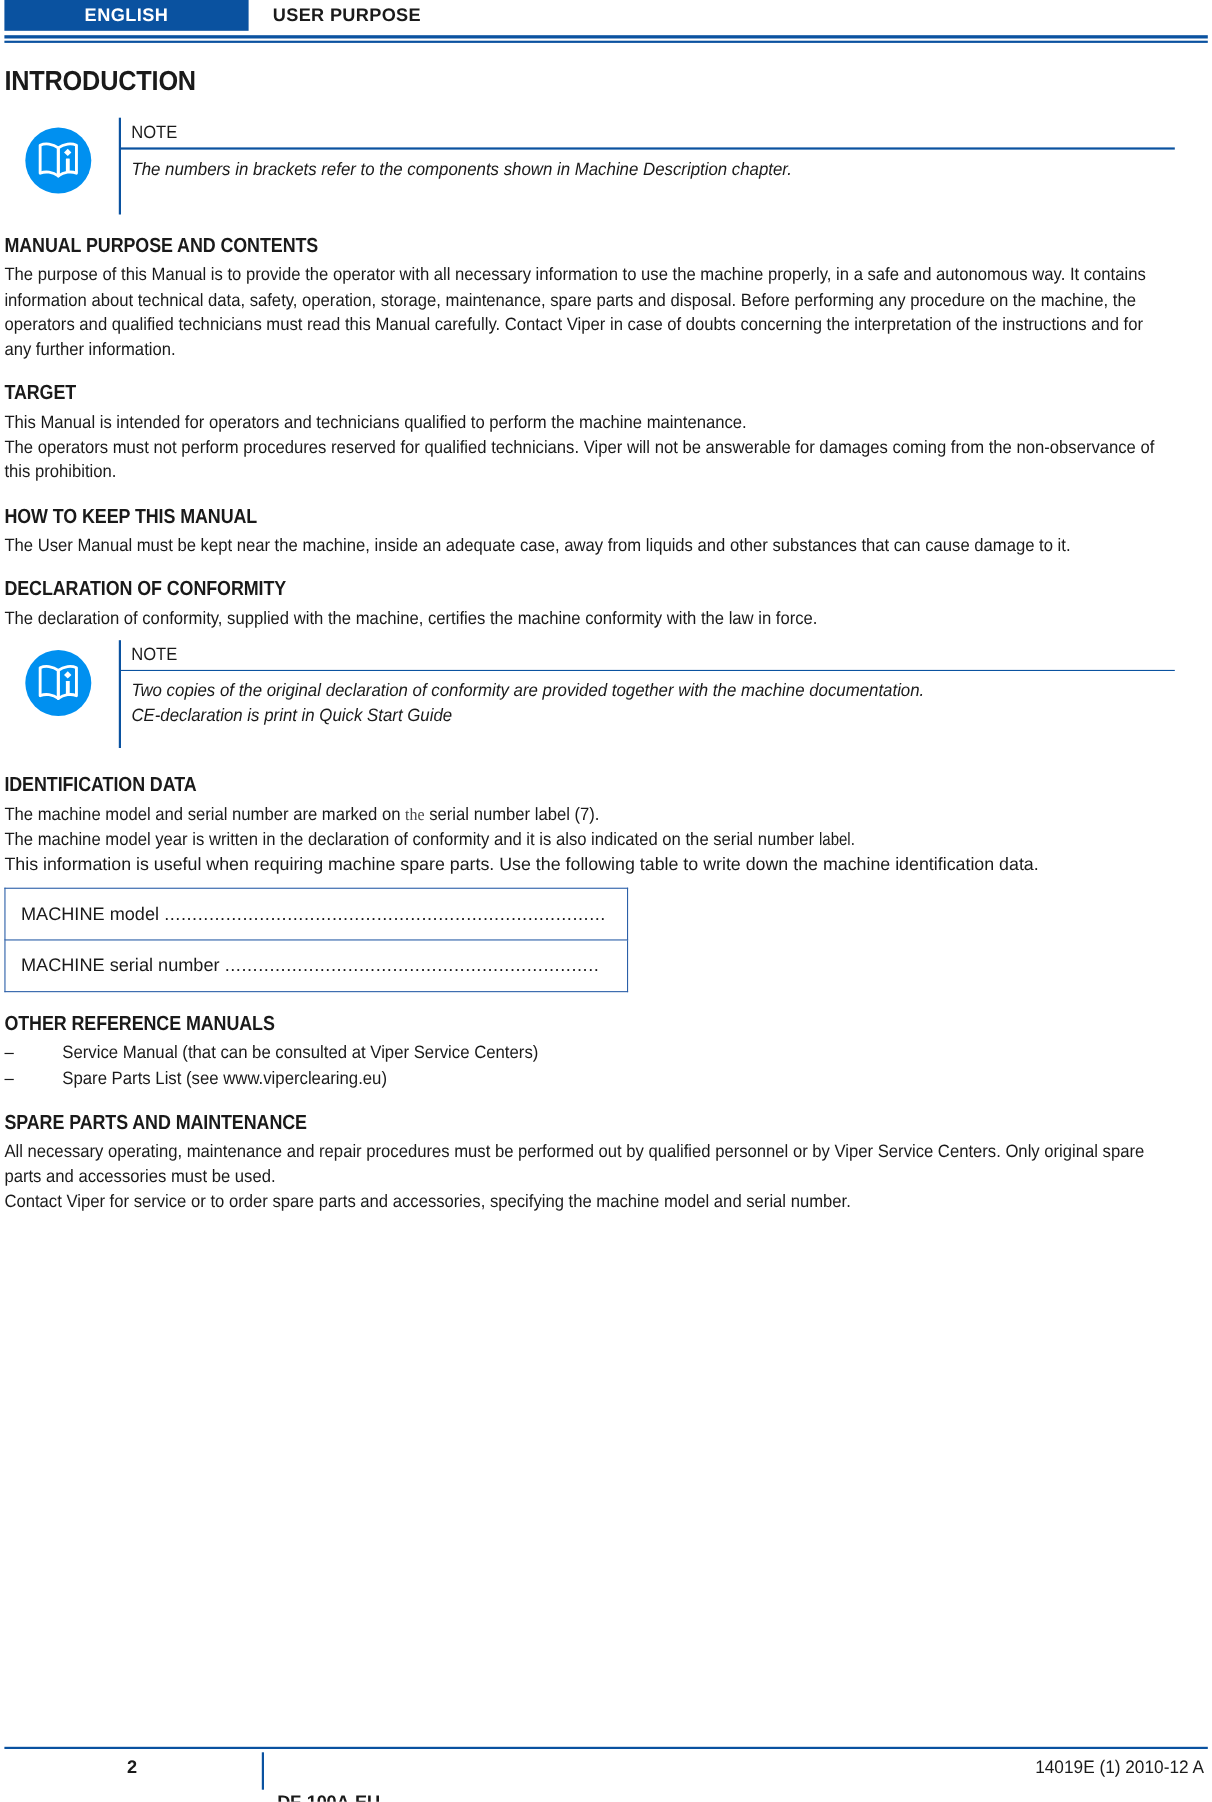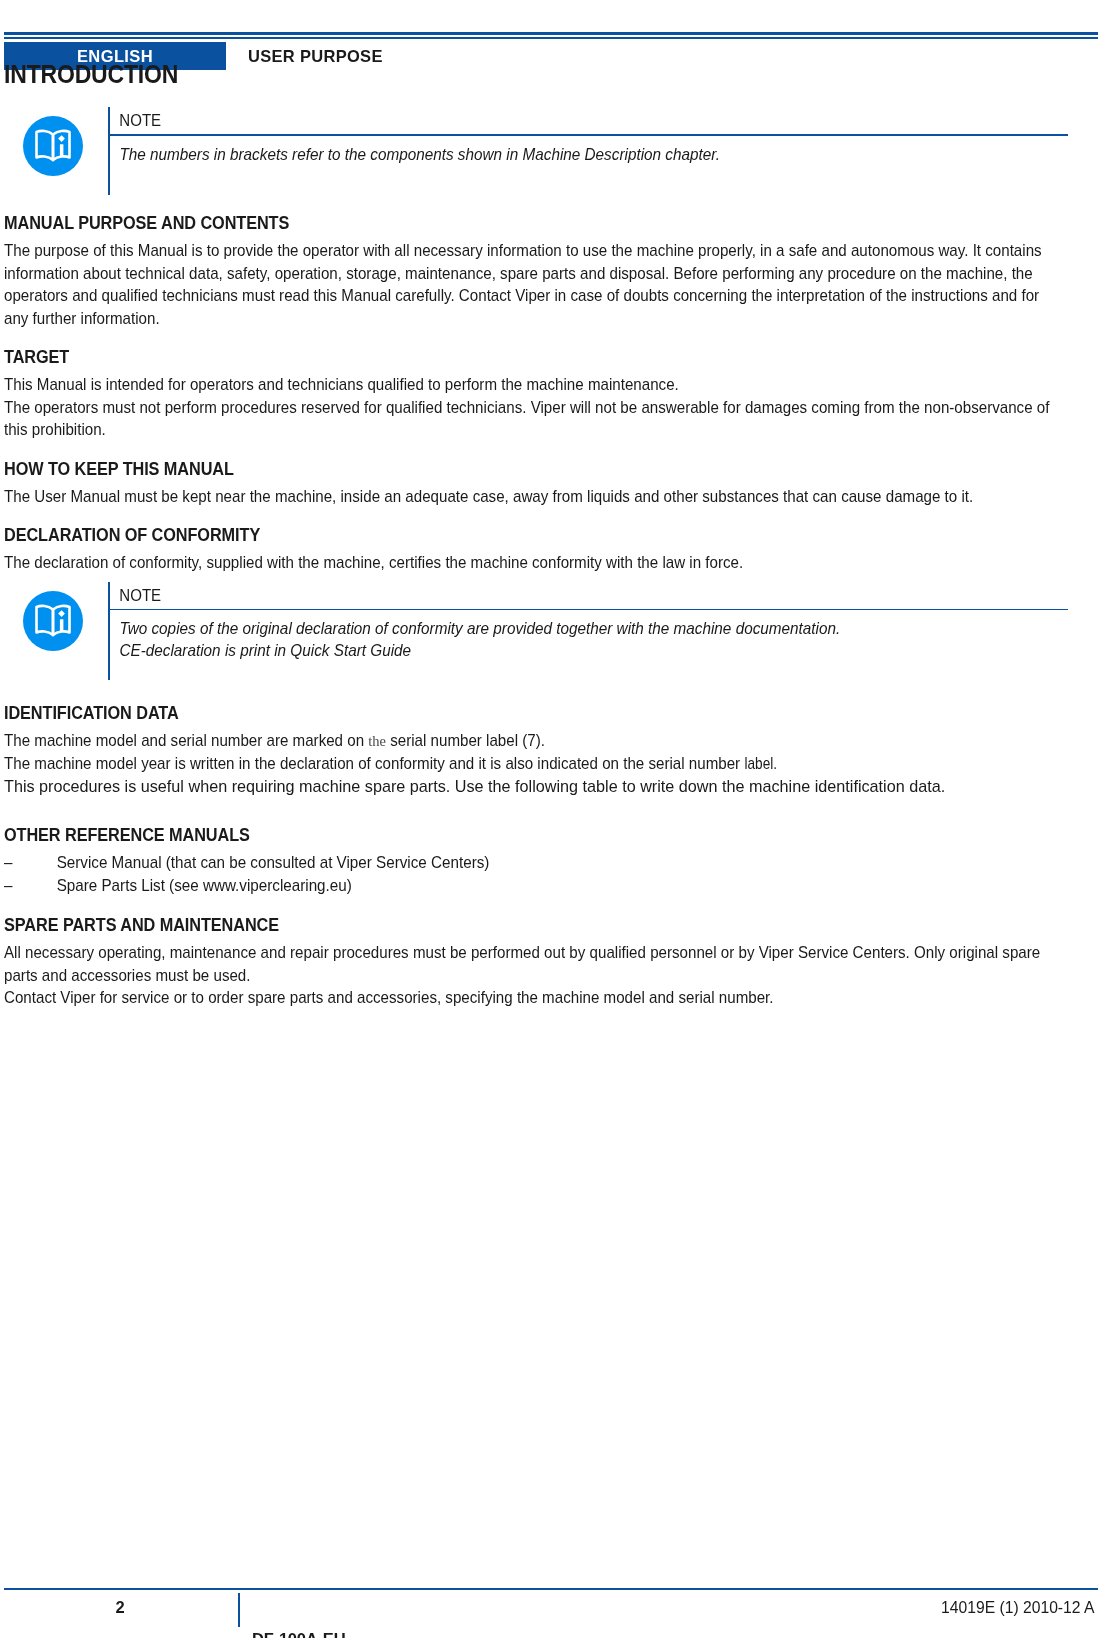--- a/index.html
+++ b/index.html
@@ -24,21 +24,20 @@
     height: 1638px;
     box-sizing: border-box;
   }
 
   
   .header-bar {
     position: absolute;
     left: 0; top: 0;
     width: 1102px;
     height: 28px;
-    margin-top: 42px;
   }
   .header-lang {
     position: absolute;
     left: 4px; top: 0;
     width: 222px;
     height: 28px;
     background: #0a52a0;
     color: #ffffff;
     font-size: 16.5px;
     font-weight: bold;
@@ -345,24 +344,36 @@
         </div>
       </div>
     </div>
 
     <h2 class="doc-h2 tight" style="margin-top:22px;">IDENTIFICATION DATA</h2>
 
     <p class="body"><span>The machine model and serial number are marked on </span><span class="serif-the">the</span><span> serial number label (7).</span></p>
 
     <p class="body"><span>The machine model year is written in the declaration of conformity and it is also indicated on the serial number </span><span class="tight-word">label.</span></p>
 
-    <p class="body wide">This procedures is useful when requiring machine spare parts. Use the following table to write down the machine identification data.</p>
+    <p class="body wide">This information is useful when requiring machine spare parts. Use the following table to write down the machine identification data.</p>
 
     <table class="id-table">
       <tbody>
+        <tr>
+          <td>
+            <span>MACHINE model</span>
+            <span class="dots">...............................................................................</span>
+          </td>
+        </tr>
+        <tr>
+          <td>
+            <span>MACHINE serial number</span>
+            <span class="dots">...................................................................</span>
+          </td>
+        </tr>
       </tbody>
     </table>
 
     <h2 class="doc-h2">OTHER REFERENCE MANUALS</h2>
     <ul class="dashlist">
       <li>
         <span class="dash">–</span>
         <span>Service Manual (that can be consulted at Viper Service Centers)</span>
       </li>
       <li>

